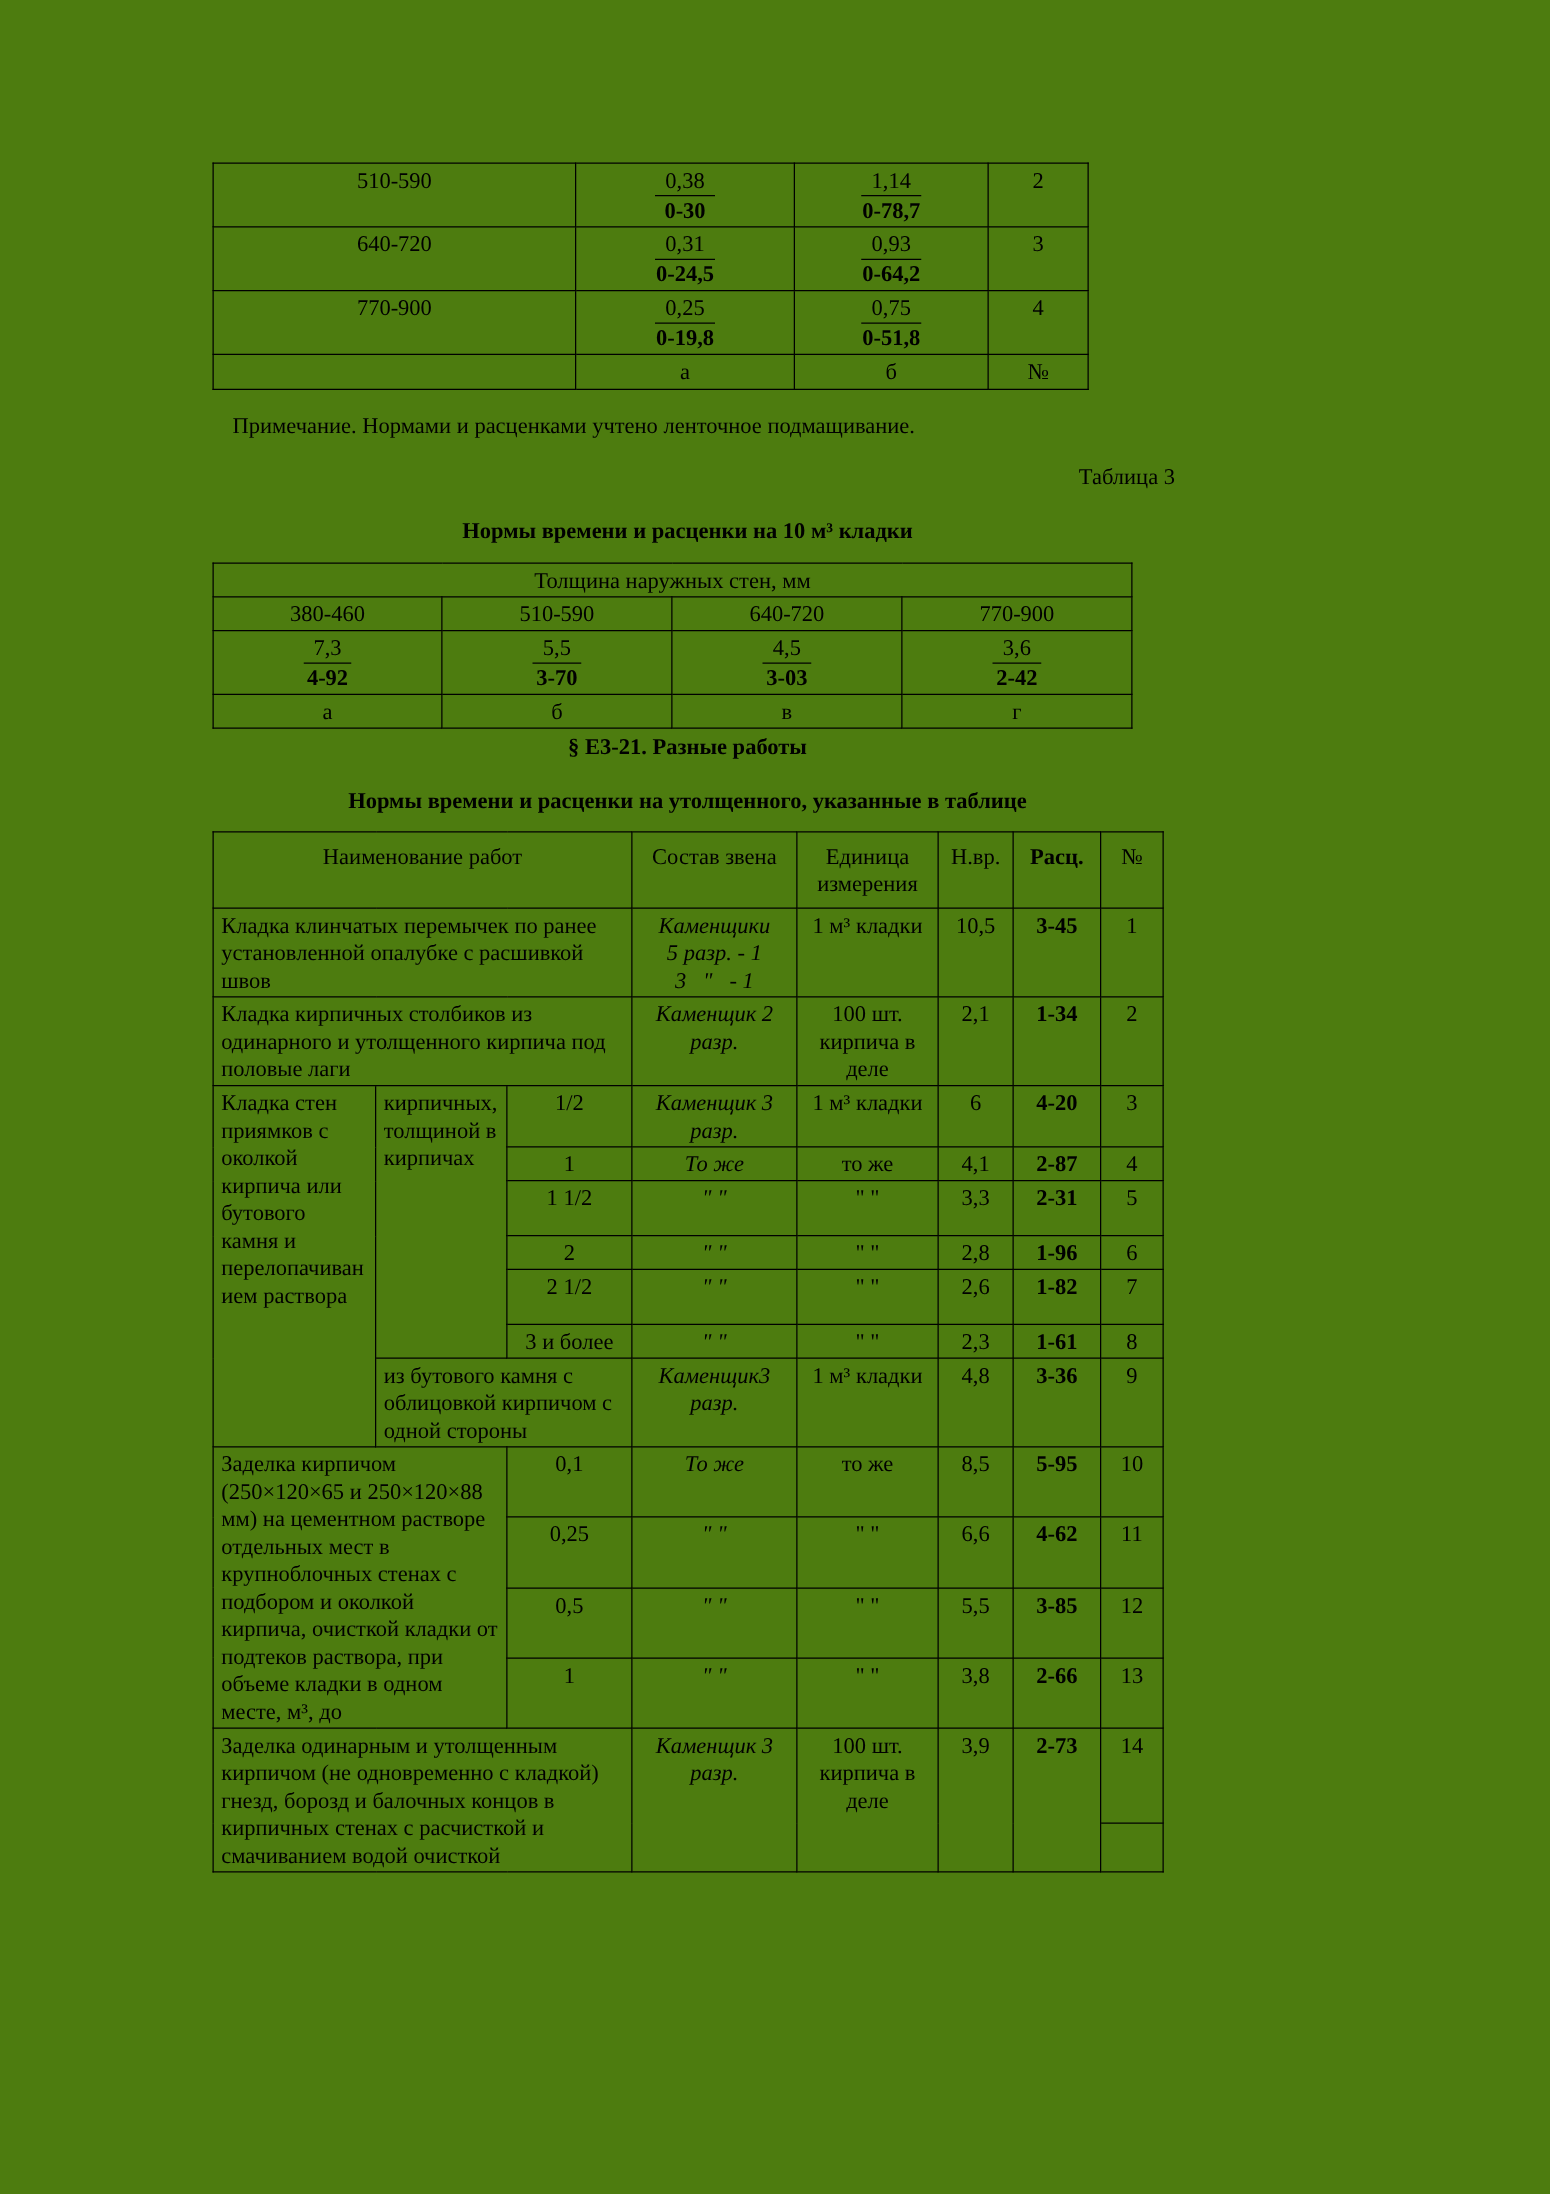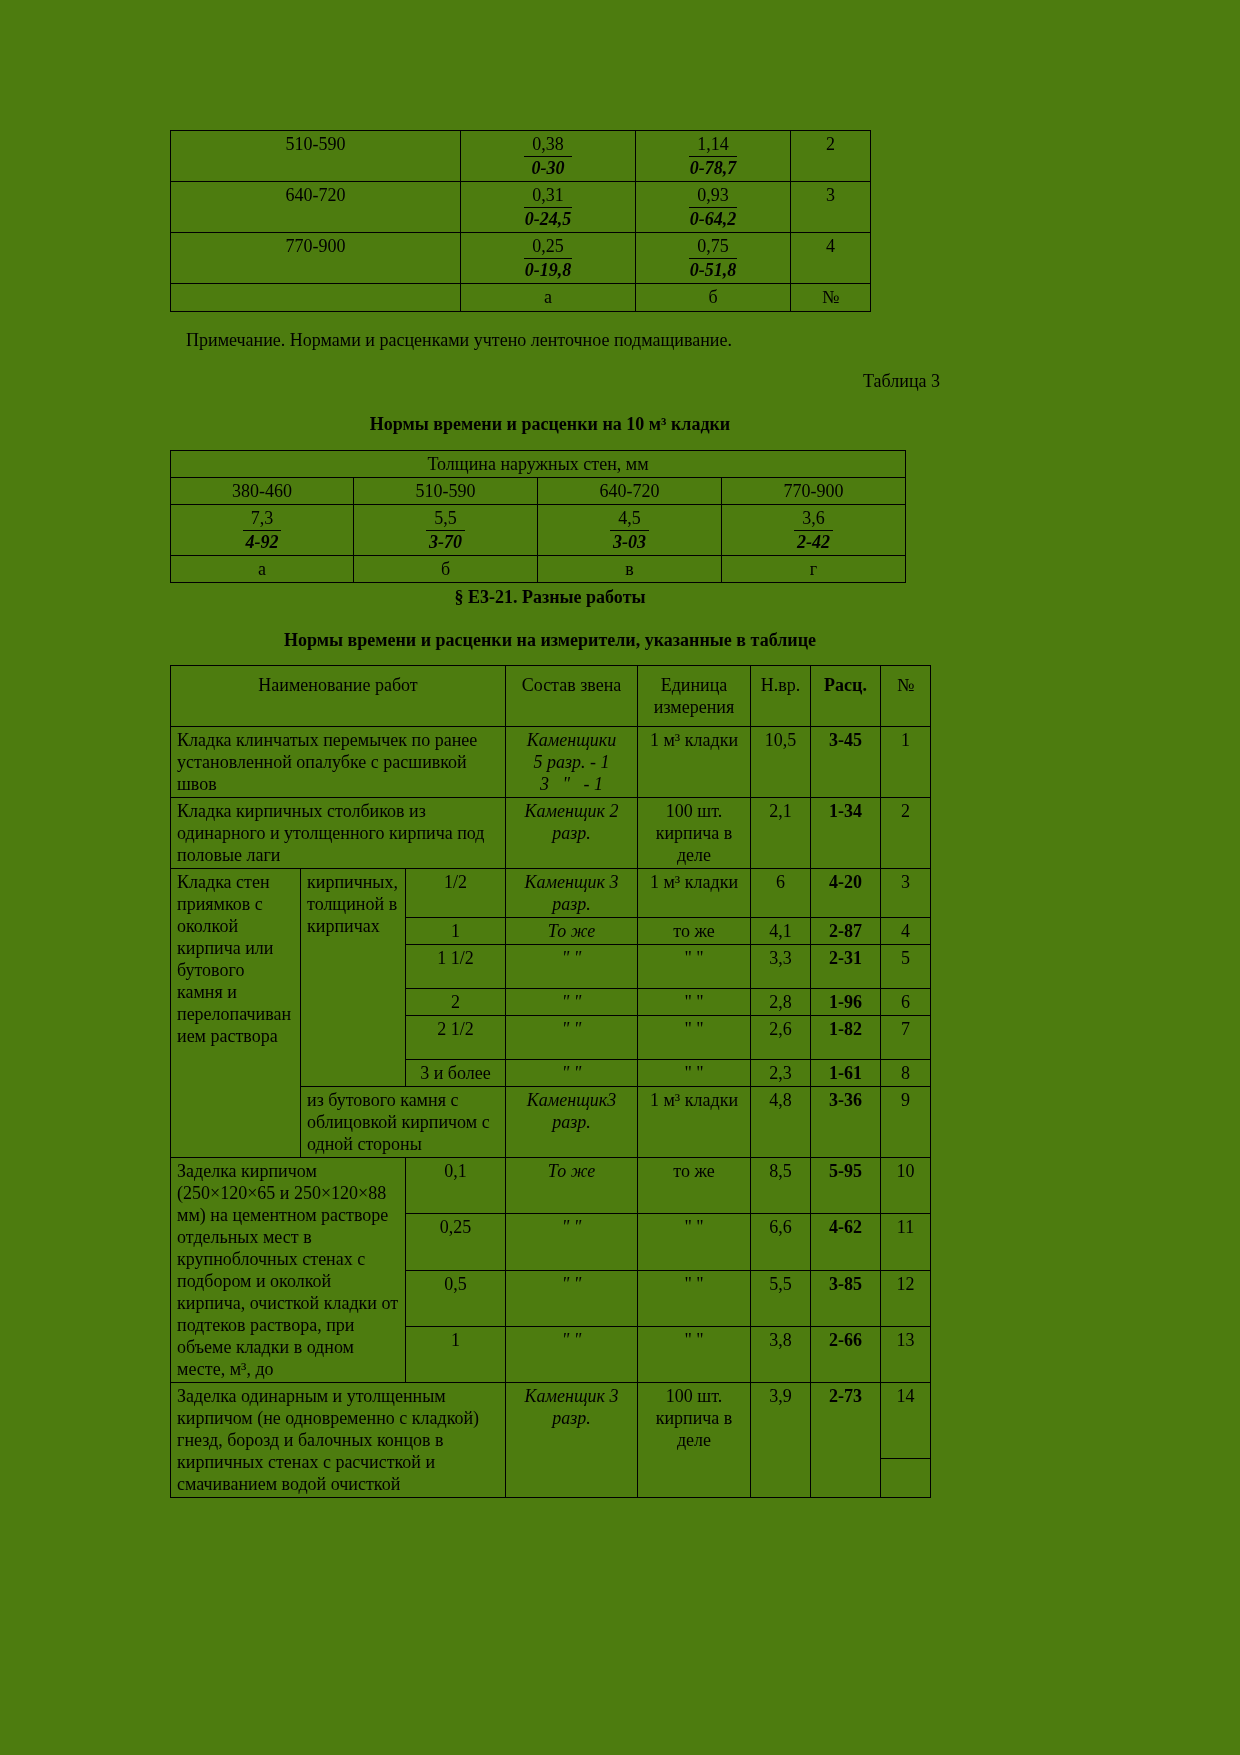--- a/index.html
+++ b/index.html
@@ -21,21 +21,21 @@
     vertical-align:top;
     font-weight:normal;
     overflow-wrap:break-word;
   }
   .c{text-align:center;}
   .b{font-weight:bold;}
   .i{font-style:italic;}
   .pre{white-space:pre-line;}
 
   .fr-top{display:inline-block;border-bottom:1.5px solid #000;padding:0 8px 1px 8px;line-height:21px;}
-  .fr-bot{font-weight:bold;line-height:22px;font-style:italic;}
+  .fr-bot{font-weight:bold;line-height:22px;}
 
   .top-table{margin-top:130px;width:700px;}
   .top-table td{text-align:center;}
   .top-table .data-row td{height:46px;}
   .top-table .letter-row td{height:23px;}
 
   .note{margin:17px 0 0 0;padding-left:16px;}
 
   .heading-b{margin-top:17px;width:760px;text-align:center;}
   .tbl-caption{margin-top:19px;width:770px;text-align:right;}
@@ -154,21 +154,21 @@
         <tr>
           <td>а</td>
           <td>б</td>
           <td>в</td>
           <td>г</td>
         </tr>
       </tbody>
     </table>
 
     <div class="sec-title">§ Е3-21. Разные работы</div>
-    <div class="main-title">Нормы времени и расценки на измерители, указанные в таблице</div>
+    <div class="main-title">Нормы времени и расценки на утолщенного, указанные в таблице</div>
 
     <table class="main-table">
       <colgroup>
         <col style="width:130px">
           <col style="width:105px">
           <col style="width:100px">
         <col style="width:132px">
           <col style="width:113px">
           <col style="width:60px">
         <col style="width:70px">

